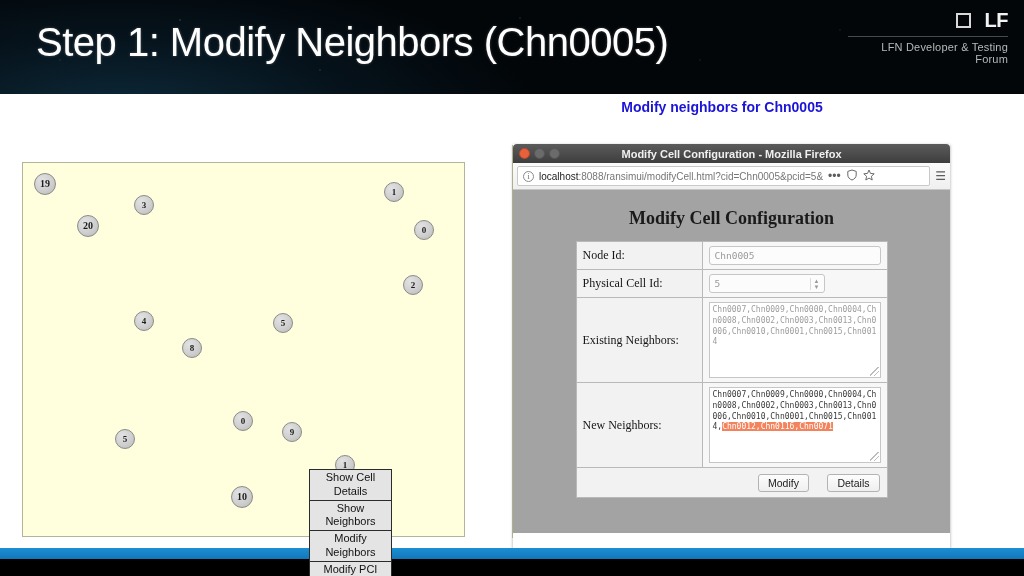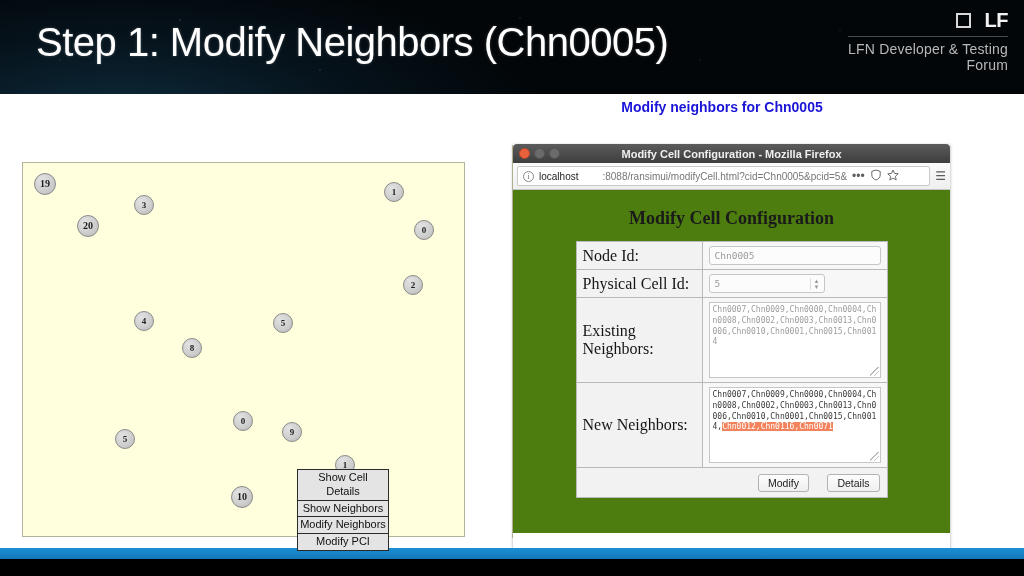--- a/index.html
+++ b/index.html
@@ -64,21 +64,21 @@
     display: inline-block;
   }
   #logo-networking {
     font-size: 21px;
     letter-spacing: 0.5px;
     color: #dcdcdc;
     line-height: 1.1;
     margin-top: 1px;
   }
   #logo-tagline {
-    font-size: 14px;
+    font-size: 11px;
     color: #b8b8b8;
     margin-top: 6px;
     border-top: 1px solid rgba(200,200,200,.35);
     padding-top: 4px;
     letter-spacing: .2px;
   }
 
   
   #subtitle {
     position: absolute;
@@ -110,22 +110,22 @@
     font-weight: bold;
     font-size: 10px;
     display: flex; align-items: center; justify-content: center;
     line-height: 1;
   }
   .node.small { width: 20px; height: 20px; font-size: 9px; }
 
   
   #context-menu {
     position: absolute;
-    left: 274px; top: 306px;
-    width: 92px;
+    left: 286px; top: 306px;
+    width: 83px;
     z-index: 5;
   }
   .menu-item {
     background: #e4e4e4;
     border: 1px solid #2b2b2b;
     margin-bottom: -1px;
     text-align: center;
     font-size: 11px;
     color: #111;
     line-height: 1.25;
@@ -190,25 +190,25 @@
   }
   #info-icon {
     width: 11px; height: 11px; border-radius: 50%;
     border: 1px solid #8a8a8a; color: #6a6a6a;
     font-size: 8px; line-height: 10px; text-align: center;
     flex: 0 0 auto;
     font-family: "Liberation Serif", serif;
   }
   #url-text { font-size: 10px; white-space: nowrap; overflow: hidden; }
   #url-text .host { color: #1a1a1a; font-weight: normal; }
-  #url-text .rest { color: #767676; margin-left: 24px; }
+  #url-text .rest { color: #767676; }
   .nav-icon { flex: 0 0 auto; color: #5d5d5d; font-size: 12px; line-height: 1; }
   #page-body {
     height: 343px;
-    background: #4d7c0f;
+    background: #a3a3a3;
     padding: 8px 0 0 0;
     overflow: hidden;
   }
   #form-title {
     text-align: center;
     font-family: "Liberation Serif", serif;
     font-weight: bold;
     font-size: 18px;
     color: #1a1a1a;
     margin: 10px 0 12px 0;
@@ -221,21 +221,21 @@
     background: #f7f7f7;
   }
   #form-table td {
     border: 1px solid #b9b9b9;
     padding: 4px 6px;
     vertical-align: middle;
   }
   td.label-cell {
     width: 126px;
     font-family: "Liberation Serif", serif;
-    font-size: 16px;
+    font-size: 12px;
     color: #151515;
     background: #f2f2f2;
   }
   .text-input {
     width: 100%;
     height: 19px;
     border: 1px solid #c6c6c6;
     border-radius: 3px;
     background: #fcfcfc;
     color: #9a9a9a;

